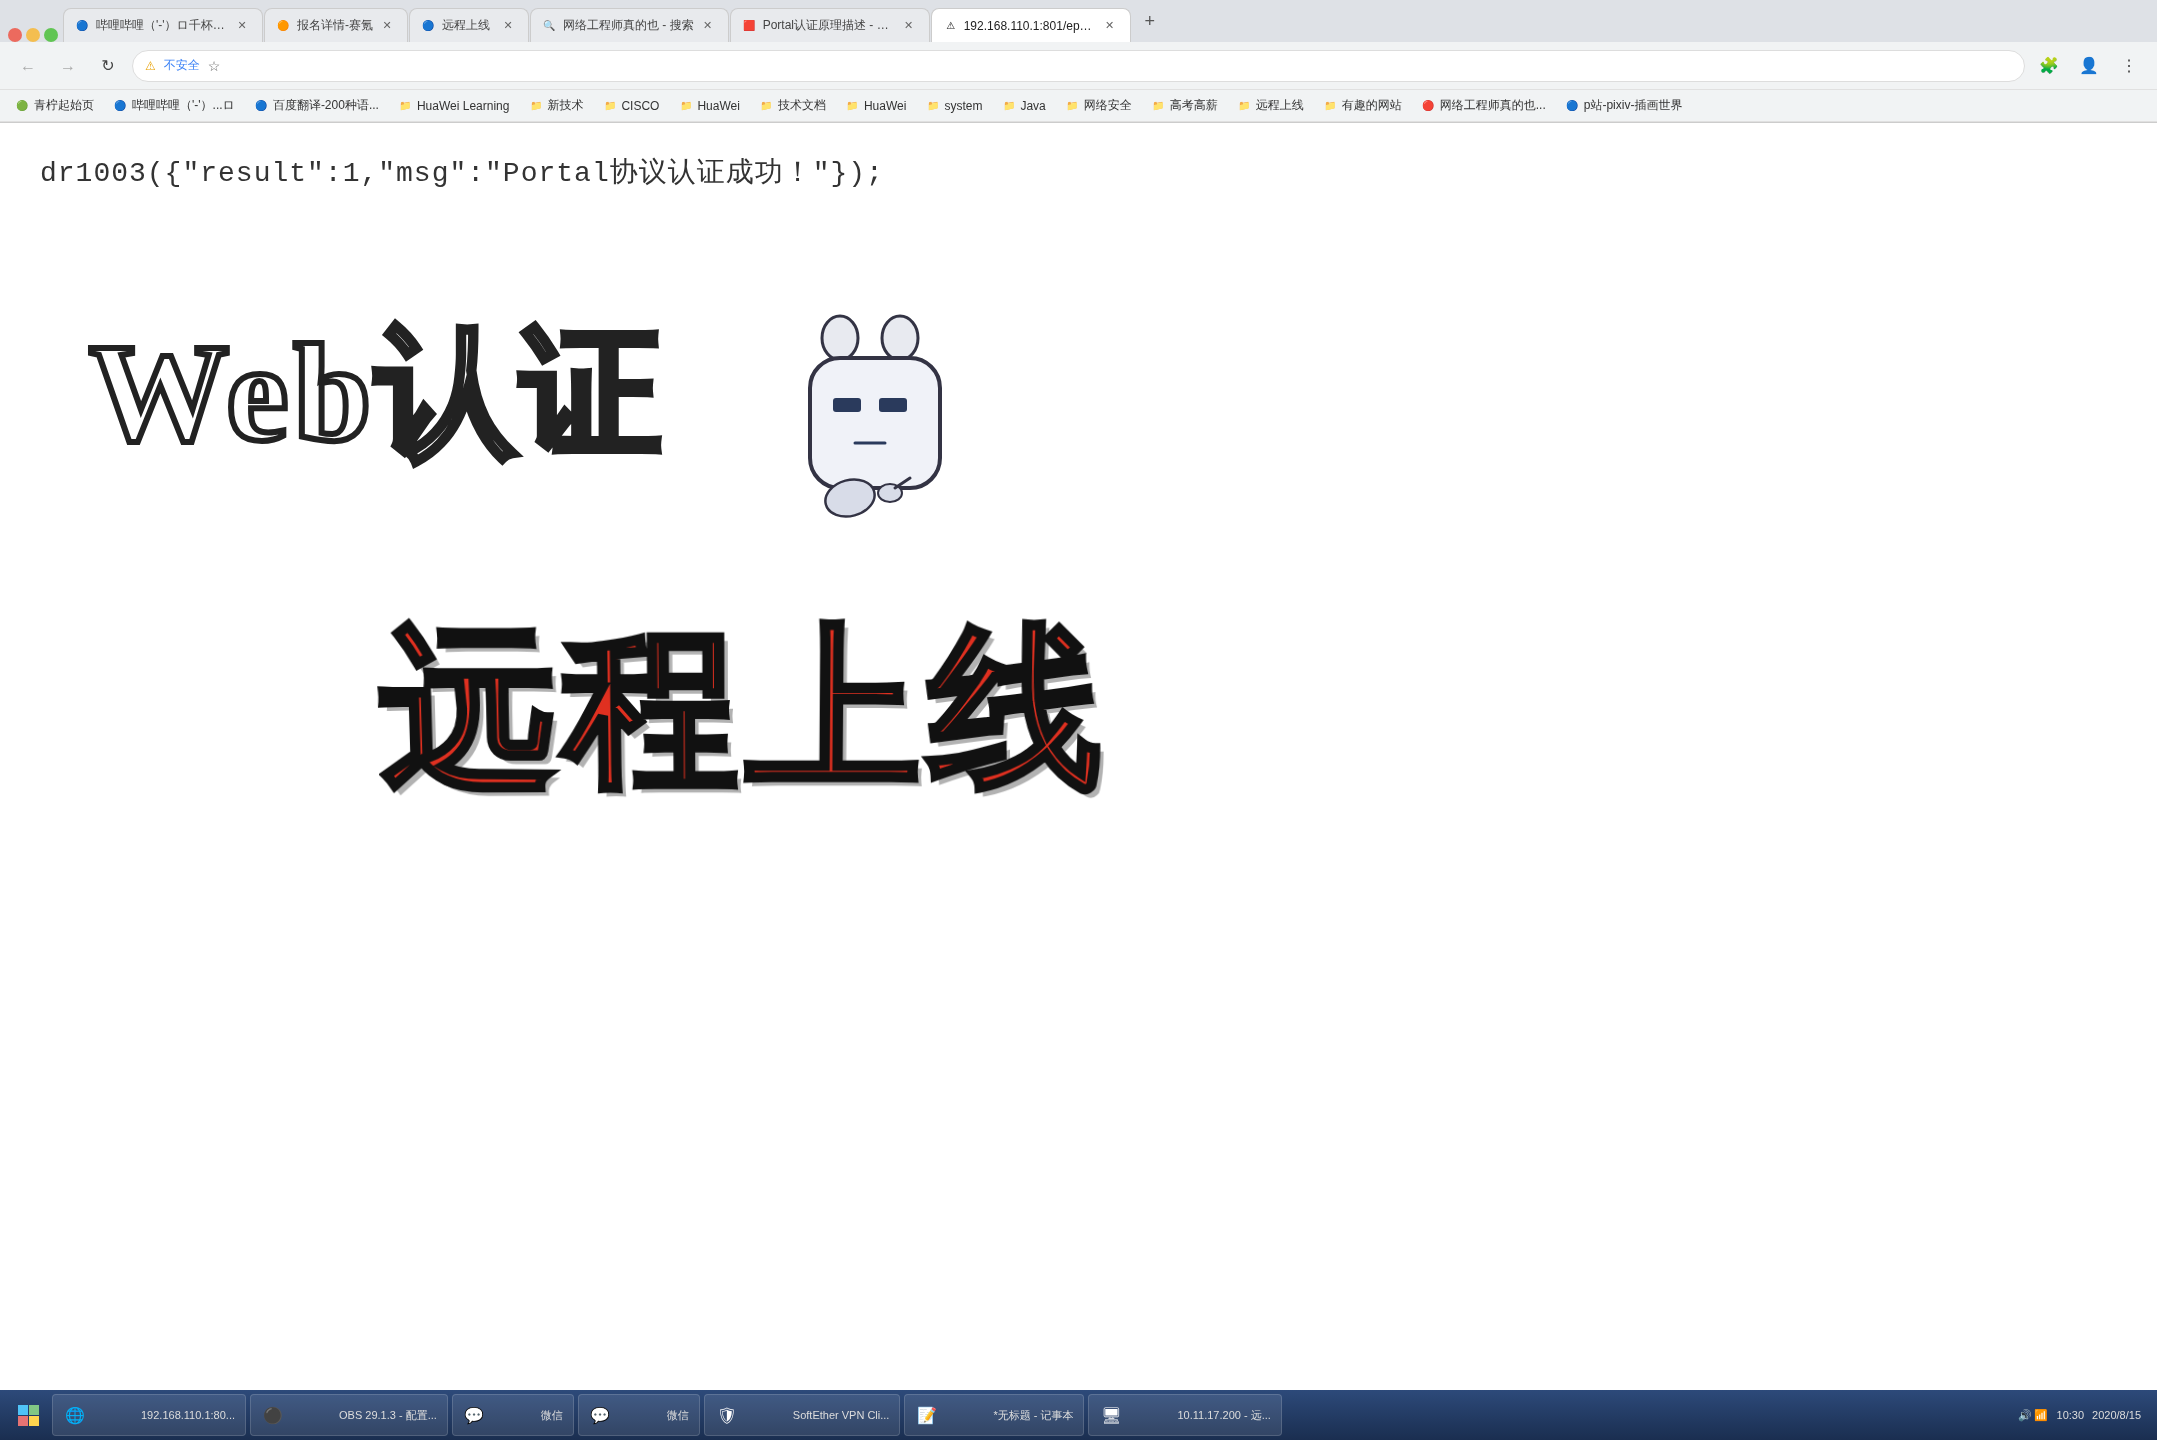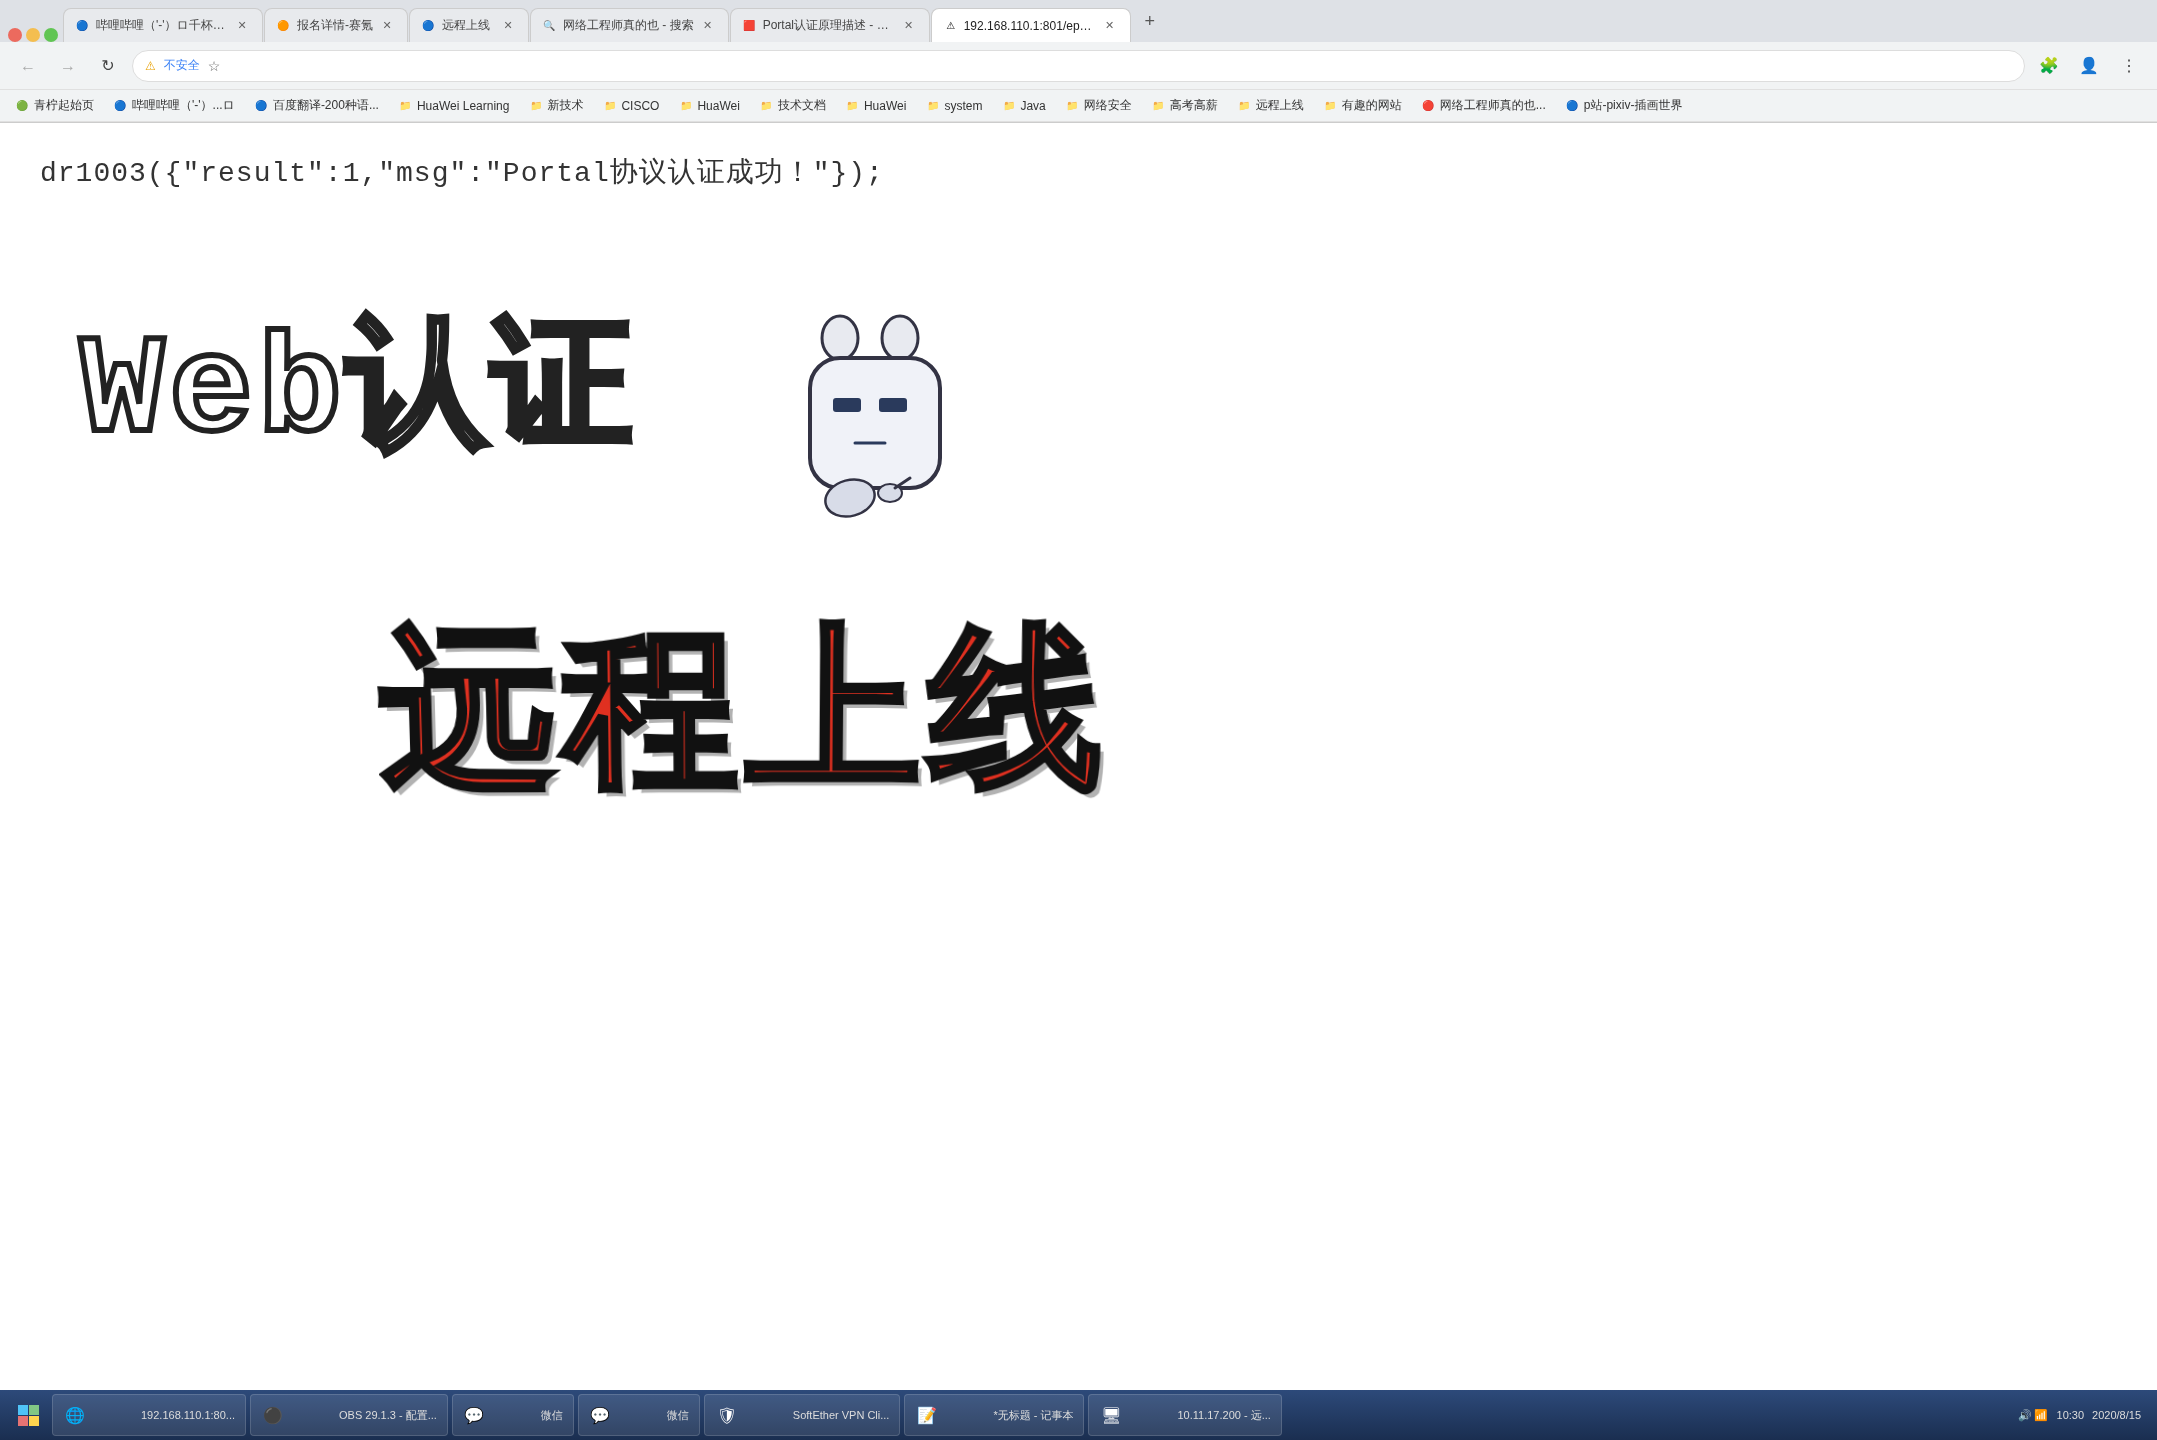--- a/index.html
+++ b/index.html
@@ -207,23 +207,24 @@
       display: flex;
       align-items: center;
       gap: 30px;
     }
 
     .web-auth-text {
       font-size: 140px;
       font-weight: 900;
       color: transparent;
       -webkit-text-stroke: 6px #222;
-      font-family: Liberation Mono, monospace;
+      font-family: Liberation Serif, serif;
       letter-spacing: 5px;
       line-height: 1;
+      margin-left: 9px;
     }
 
     
     .robot-character {
       position: absolute;
       top: 180px;
       left: 760px;
       width: 220px;
       height: 240px;
     }

